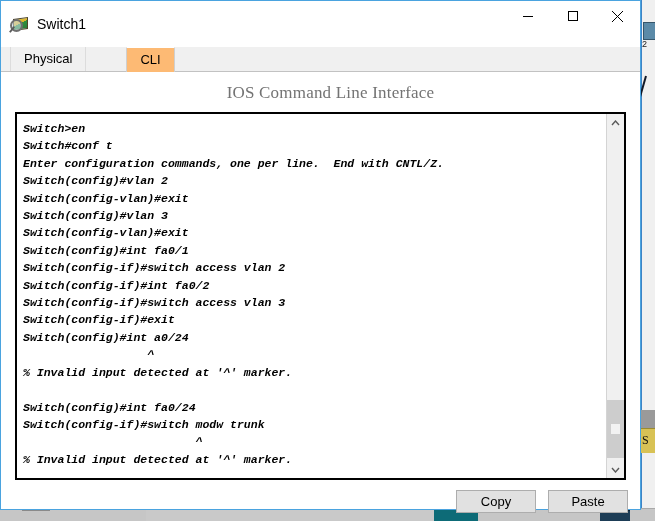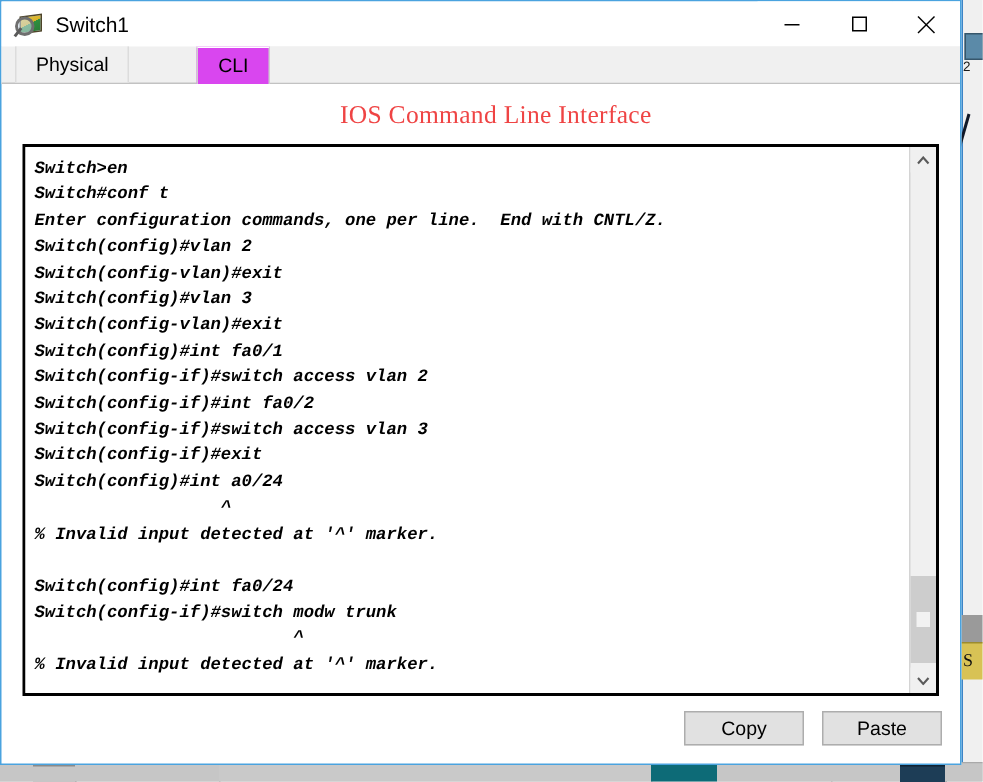--- a/index.html
+++ b/index.html
@@ -114,21 +114,21 @@
     width: 641px;
     height: 510px;
     background: #ffffff;
     border: 1px solid #4aa3df;
     box-sizing: border-box;
   }
 
   
   #titlebar {
     position: relative;
-    height: 30px;
+    height: 46px;
     background: #ffffff;
     display: flex;
     align-items: center;
   }
   #app-icon {
     position: relative;
     width: 18px; height: 18px;
     margin-left: 9px;
     flex: none;
   }
@@ -182,58 +182,58 @@
   
   #tabstrip {
     position: relative;
     height: 25px;
     background: #f0f0f0;
     border-bottom: 1px solid #c2c2c2;
     display: flex;
     align-items: center;
     padding-left: 9px;
     box-sizing: border-box;
+    gap: 40px;
   }
   .tab {
     height: 24px;
     line-height: 24px;
     padding: 0 13px;
     font-size: 13px;
     color: #000;
     background: #f0f0f0;
     border-left: 1px solid #dcdcdc;
     border-right: 1px solid #dcdcdc;
     font-family: "Liberation Sans", sans-serif;
     white-space: nowrap;
     cursor: default;
     box-sizing: border-box;
   }
   .tab.active {
-    background: #d946ef;
+    background: #fdba74;
     border-left: 1px solid #cfcfcf;
     border-right: 1px solid #cfcfcf;
     border-top: 1px solid #ffffff;
     position: relative;
     z-index: 2;
     margin-bottom: -1px;
     height: 25px;
     line-height: 24px;
-    margin-left: 45px;
   }
   #tabstrip-filler {
     flex: 1;
     height: 24px;
     background: #f0f0f0;
   }
 
   
   #panel-heading {
     text-align: center;
     font-size: 17px;
-    color: #ef4444;
+    color: #737373;
     font-family: "Liberation Serif", serif;
     padding-top: 11px;
     padding-bottom: 9px;
     letter-spacing: 0.2px;
     margin-left: 20px;
   }
 
   
   #terminal-wrap {
     position: relative;

